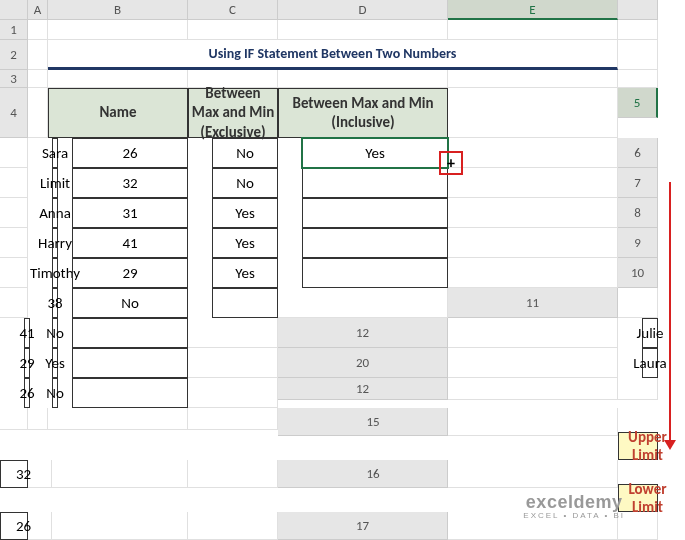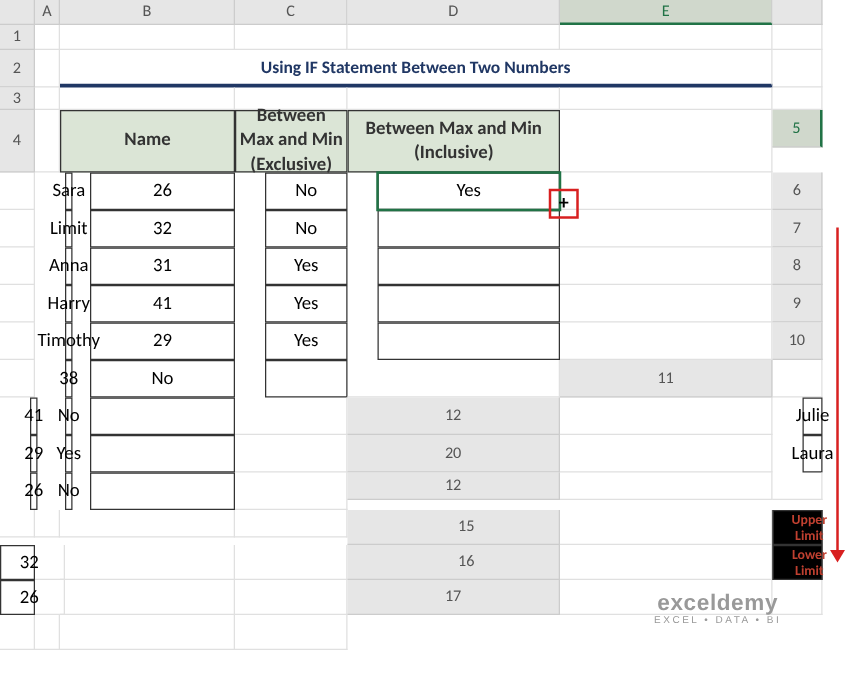--- a/index.html
+++ b/index.html
@@ -92,25 +92,26 @@
       border: 1px solid #333 !important;
       line-height: 1.3;
       font-size: 15px;
     }
     .table-cell {
       border: 1px solid #333 !important;
       font-size: 15px;
       margin-left: 24px;
     }
     .limit-label {
-      background: #000000;
+      background: #fef9c3;
       color: #c04030;
       font-weight: bold;
       border: 1px solid #333 !important;
-      font-size: 11px;
+      font-size: 15px;
+      margin-top: 24px;
     }
     .limit-value {
       border: 1px solid #333 !important;
       font-size: 15px;
     }
     .active-cell {
       position: relative;
       outline: 2px solid #217346;
       outline-offset: -1px;
       z-index: 5;
@@ -148,21 +149,21 @@
       position: absolute;
       bottom: -8px;
       left: -5px;
       border-left: 6px solid transparent;
       border-right: 6px solid transparent;
       border-top: 10px solid #d82020;
     }
     .watermark {
       position: absolute;
       right: 60px;
-      bottom: 40px;
+      bottom: 20px;
       text-align: center;
       color: #999;
       font-family: Arial, sans-serif;
     }
     .watermark .brand {
       font-size: 18px;
       font-weight: bold;
       letter-spacing: 0.5px;
     }
     .watermark .tagline {

